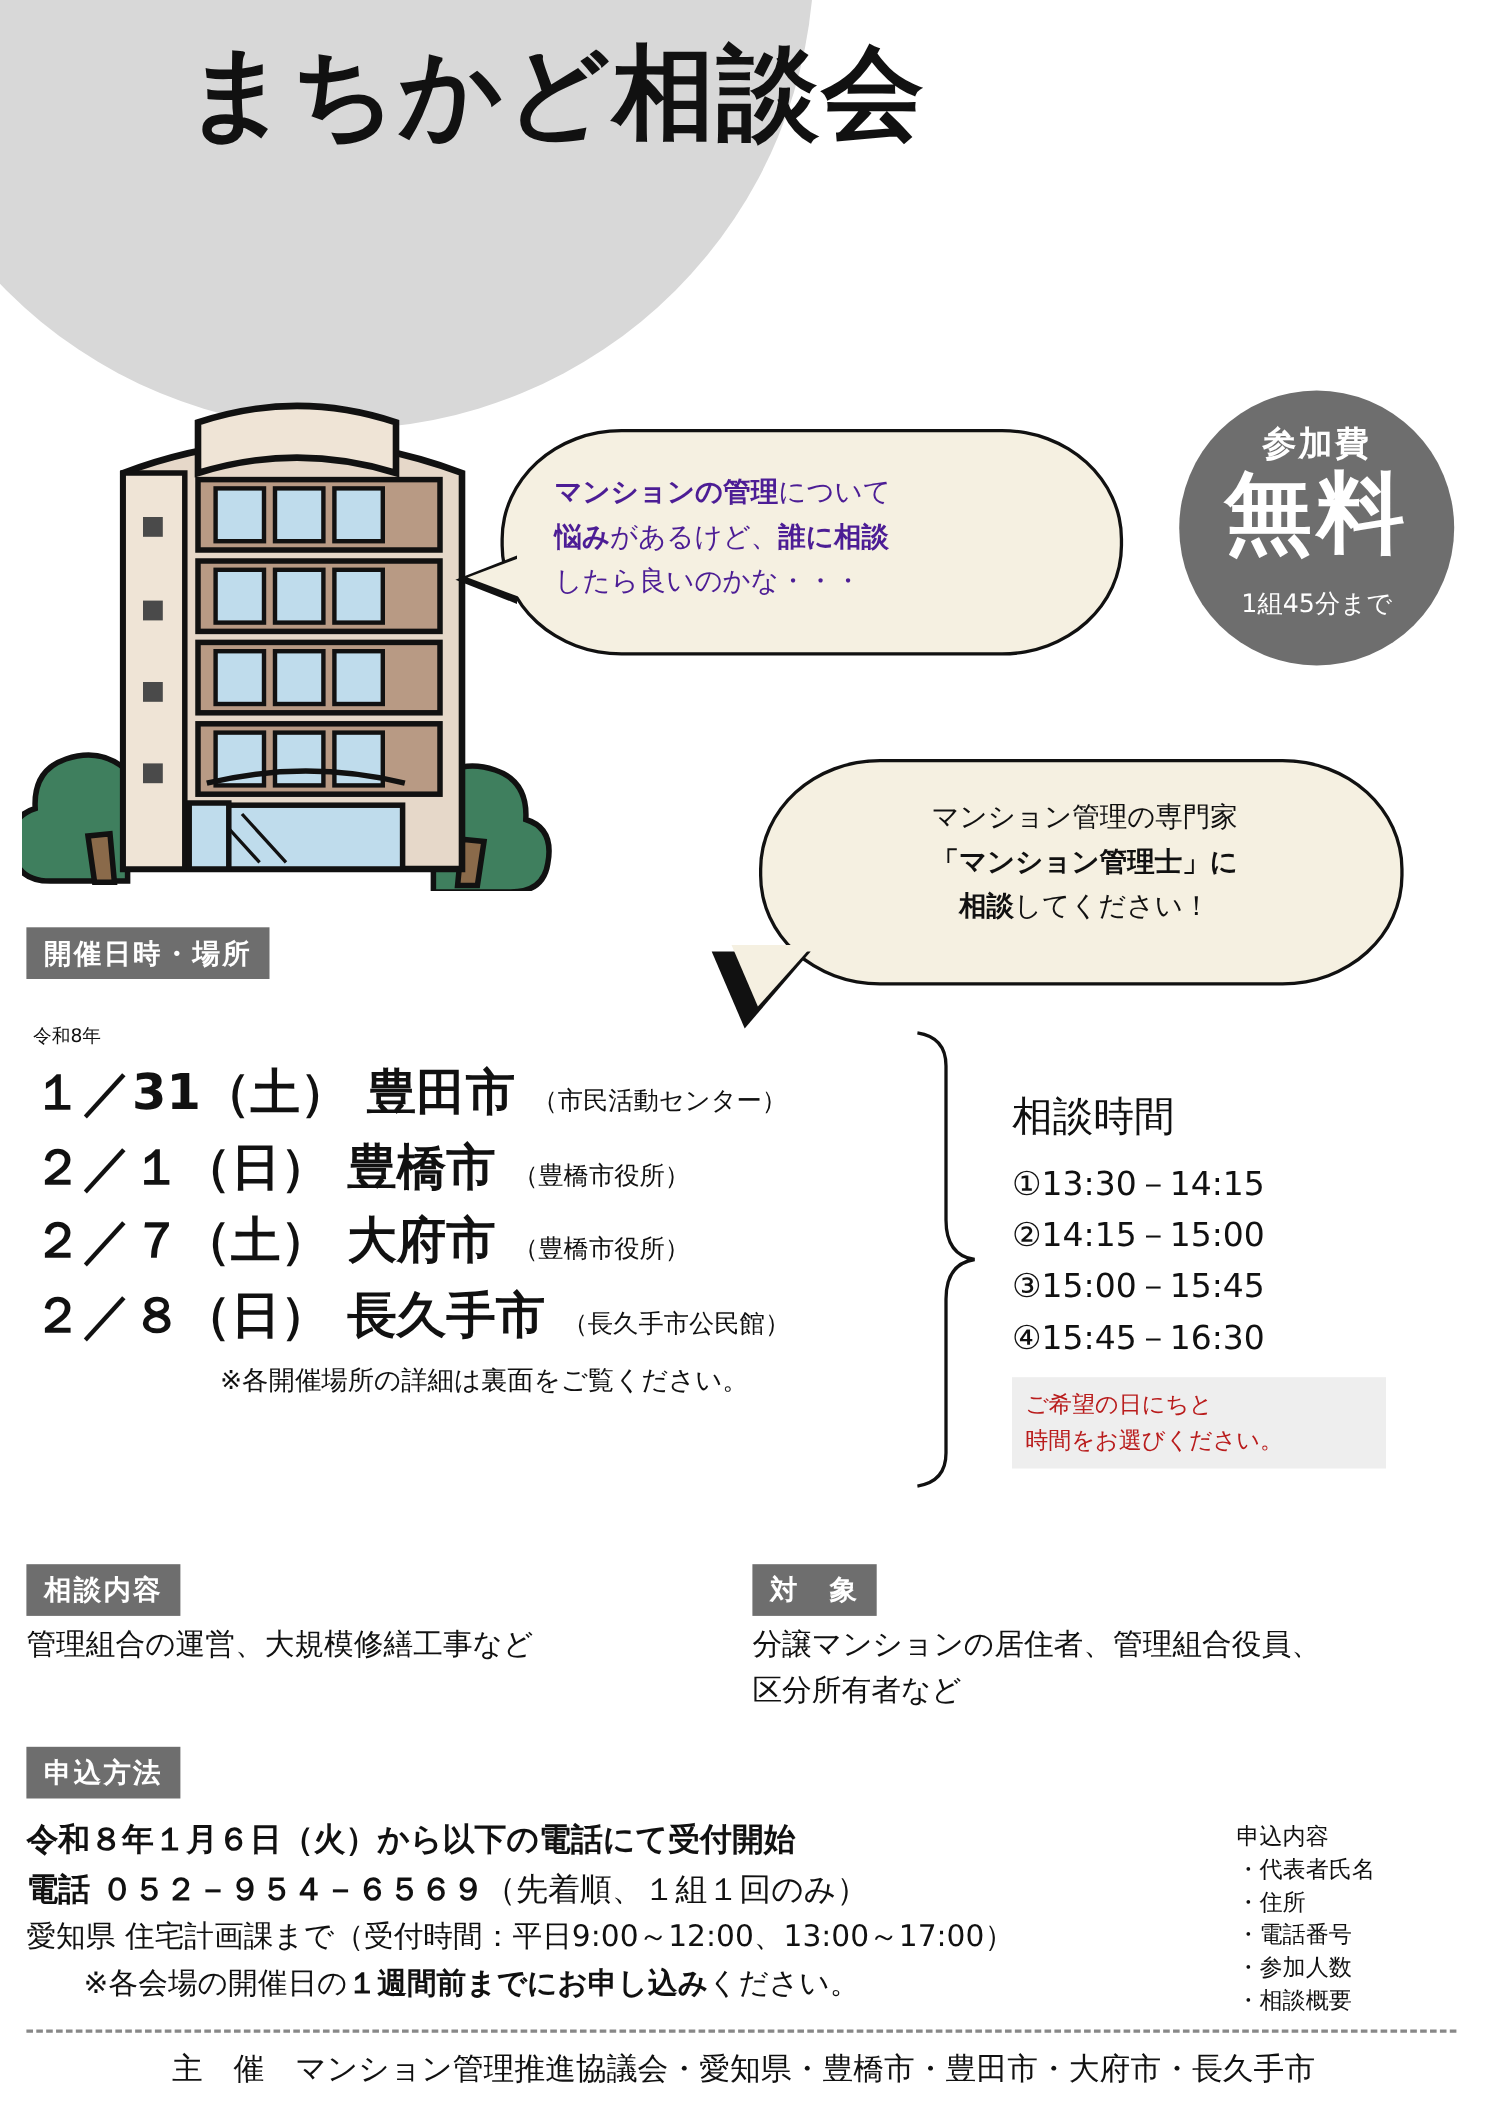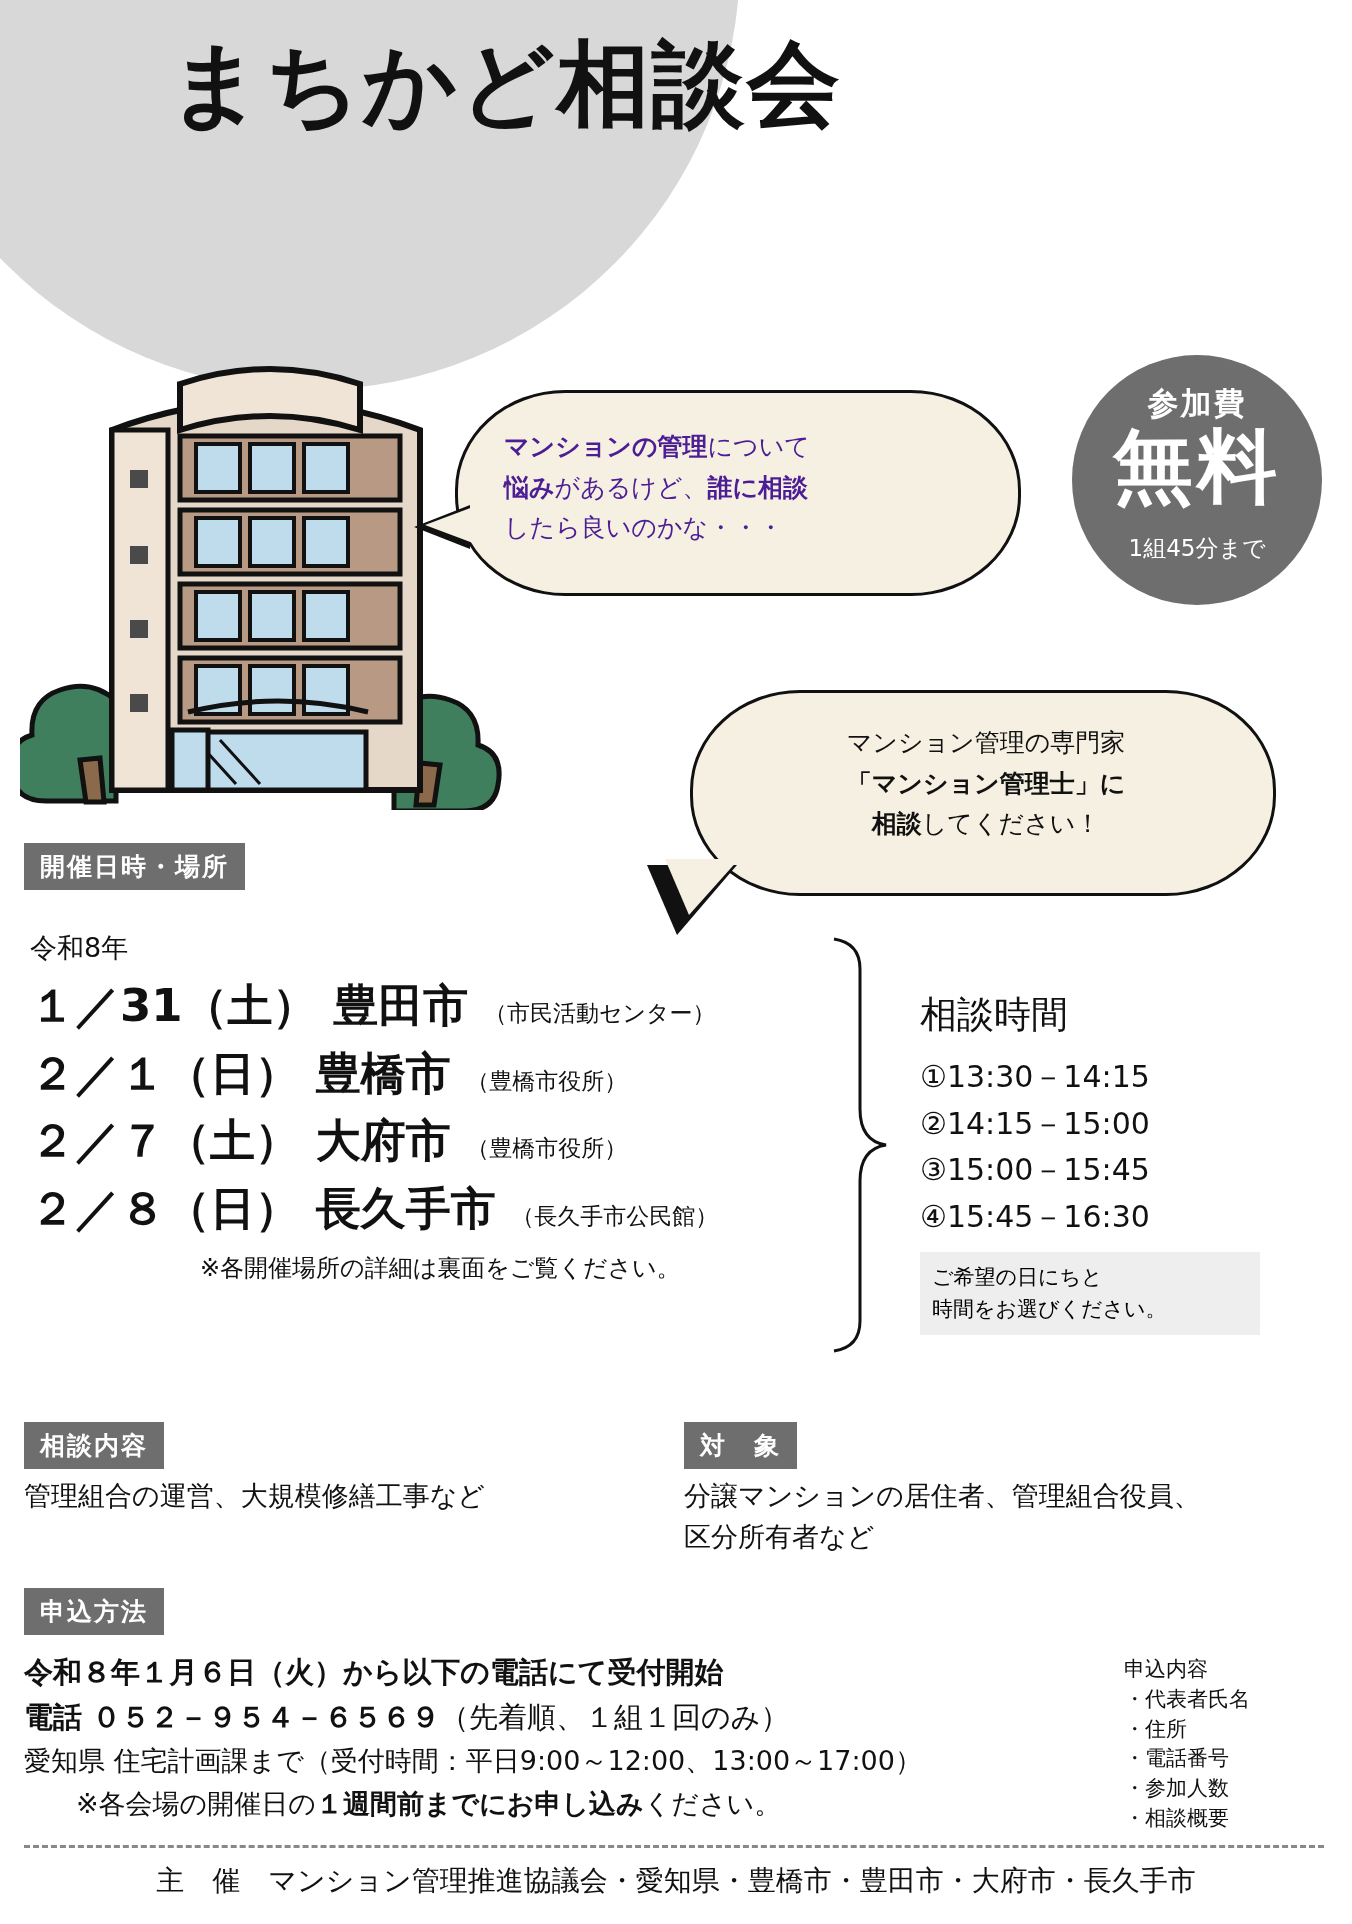--- a/index.html
+++ b/index.html
@@ -79,35 +79,35 @@
   .free-circle .note { font-size:23px; margin-top:24px; }
 
   
   .tag {
     position:absolute; background:#6e6e6e; color:#fff;
     font-size:25px; font-weight:bold; padding:7px 16px; letter-spacing:2px;
     z-index:5;
   }
 
   .schedule { position:absolute; left:30px; top:930px; width:880px; z-index:5; }
-  .schedule .year { font-size:27px; margin-bottom:6px; }
+  .schedule .year { font-size:17px; margin-bottom:6px; }
   .sched-row { font-size:45px; font-weight:bold; line-height:1.5; white-space:nowrap; }
   .sched-row .place-note { font-size:23px; font-weight:normal; }
   .sched-note { font-size:24px; margin-top:10px; margin-left:170px; }
 
   .brace {
     position:absolute; left:830px; top:935px; width:60px; height:420px; z-index:5;
   }
 
   .times { position:absolute; left:920px; top:990px; width:340px; z-index:5; }
   .times .head { font-size:37px; margin-bottom:14px; }
   .times .t { font-size:30px; line-height:1.55; }
   .times .pick {
     margin-top:12px; background:#eeeeee; font-size:21px; line-height:1.5;
-    padding:10px 12px; color:#000000;
+    padding:10px 12px; color:#b91c1c;
   }
 
   .col-text { position:absolute; font-size:27px; line-height:1.5; z-index:5; }
 
   .apply { position:absolute; left:24px; top:1650px; width:1120px; z-index:5; }
   .apply .l1 { font-size:29px; font-weight:bold; line-height:1.55; }
   .apply .l1 .norm { font-weight:normal; }
   .apply .l3 { font-size:27px; line-height:1.55; }
   .apply .l4 { font-size:27px; line-height:1.6; margin-left:52px; }
   .apply .l4 b { font-weight:bold; }

